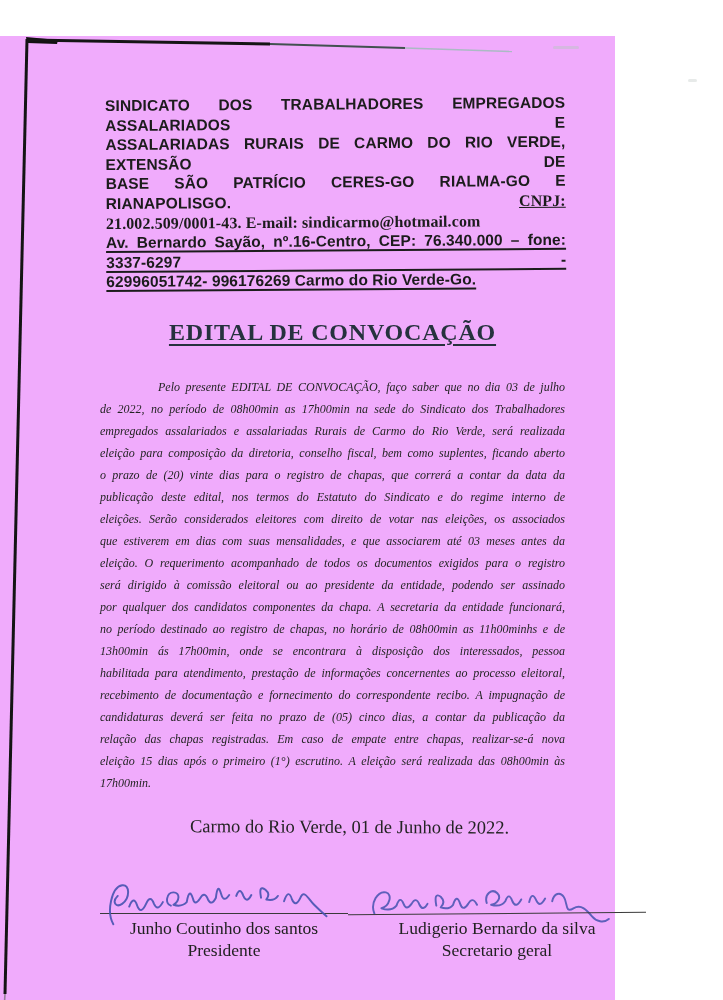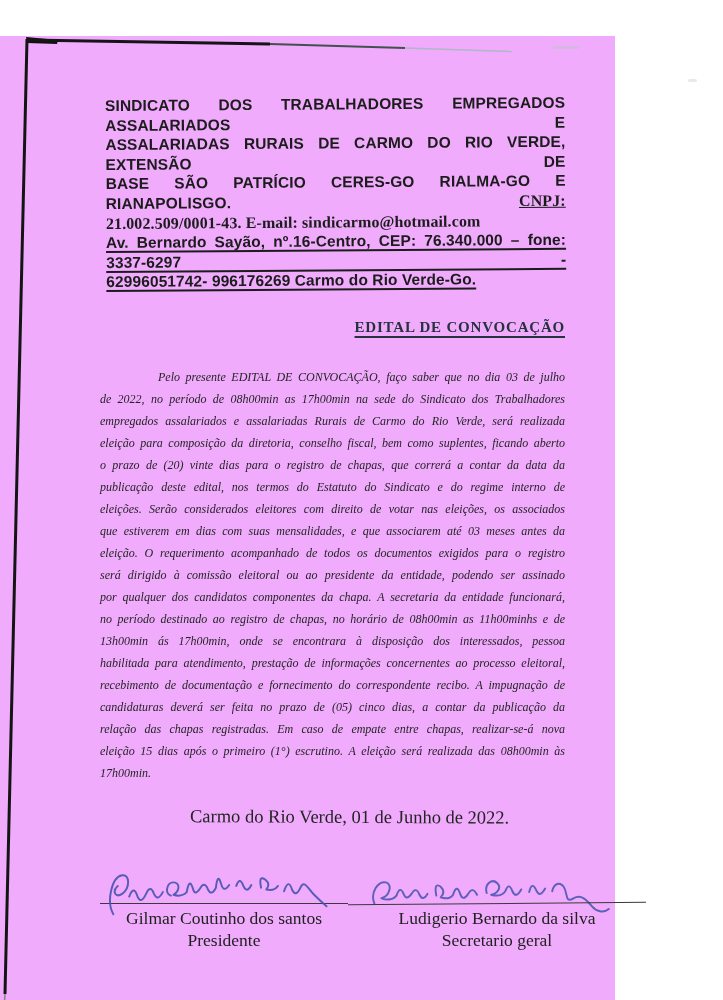--- a/index.html
+++ b/index.html
@@ -17,21 +17,21 @@
   .h-line{font-weight:bold;font-size:15.5px;line-height:19.6px;letter-spacing:0.1px;color:#1c1c1c;}
   .h-line.sans{font-family:"Liberation Sans", sans-serif;}
   .h-line.serif{font-family:"Liberation Serif", serif;font-size:16px;}
   .h-line.just{text-align:justify;text-align-last:justify;}
   .h-line.underline{text-decoration:underline;text-decoration-thickness:2px;text-underline-offset:3px;}
   .h-line .serif-part{font-family:"Liberation Serif", serif;font-size:16px;text-decoration:underline;}
   .h-line .sans-part{font-family:"Liberation Sans", sans-serif;}
 
   
   .doc-title{
-    margin:27px 0 0 0;text-align:right;font-weight:bold;font-size:15px;
+    margin:27px 0 0 0;text-align:center;font-weight:bold;font-size:24px;
     letter-spacing:0.8px;color:#26323e;
     text-decoration:underline;text-decoration-thickness:2px;text-underline-offset:4px;
   }
 
   
   .body-text{
     margin:30px 0 0 0;font-size:12px;line-height:22px;color:#242424;
     text-align:justify;text-indent:58px;word-spacing:2.5px;font-style:italic;
   }
 
@@ -90,21 +90,21 @@
       <div class="sig sig-left">
         <svg class="scrawl" viewBox="0 0 260 52" xmlns="http://www.w3.org/2000/svg">
           <path fill="none" stroke-width="2.2" stroke-linecap="round" stroke-linejoin="round" opacity="0.92" d="M6,50 C-2,36 4,8 16,6 c9,-1.5 9,15 0,21 c-7,4.5 -12,-2 -5,-9
                m13,12 q5,-13 9,-1 q4,11 10,-2 q5,-11 9,0 q4,9 10,-2
                m9,4 c-7,-2 -5,-15 3,-15 c8,0 7,10 0,14 q9,3 15,-3 q3,-17 7,-4 q2,9 8,0 q5,-9 9,1 q4,8 9,-2 q2,-18 6,-4 q3,10 9,1
                m8,1 q4,-11 8,0 q4,9 9,-1
                m11,3 q-3,-15 5,-9 q6,5 1,11 q9,2 13,-4
                m7,6 q5,-15 9,-2 q4,10 10,-3 c4,-8 9,3 15,9 q6,6 14,13" stroke="#4a55b2"></path>
         </svg>
         <div class="sig-line"></div>
-        <div class="sig-name">Gilmar Coutinho dos santos</div>
+        <div class="sig-name">Junho Coutinho dos santos</div>
         <div class="sig-role">Presidente</div>
       </div>
 
       <div class="sig sig-right">
         <svg class="scrawl" viewBox="0 0 300 52" xmlns="http://www.w3.org/2000/svg">
           <path fill="none" stroke-width="2.2" stroke-linecap="round" stroke-linejoin="round" opacity="0.88" d="M8,38 c-5,-12 4,-26 13,-24 c8,2 4,16 -5,18 q11,4 17,-3 q4,-12 8,-2 q3,8 9,0 q5,-9 9,1 q4,8 9,-1
                m10,2 q-3,-16 5,-10 q6,6 0,12 q9,3 14,-3 q4,-13 8,-1 q3,9 9,0 q5,-9 10,1
                m11,-2 c-3,-10 6,-17 12,-11 c5,5 0,12 -7,13 q11,3 16,-4 q4,-11 8,0 q4,9 10,-2
                m9,3 q3,-13 8,-2 q4,9 10,-2
                m8,3 c2,-9 9,-11 13,-5 c5,7 1,19 11,13 c9,-5 15,2 21,9 c5,6 13,8 19,3" stroke="#4a55b2"></path>

